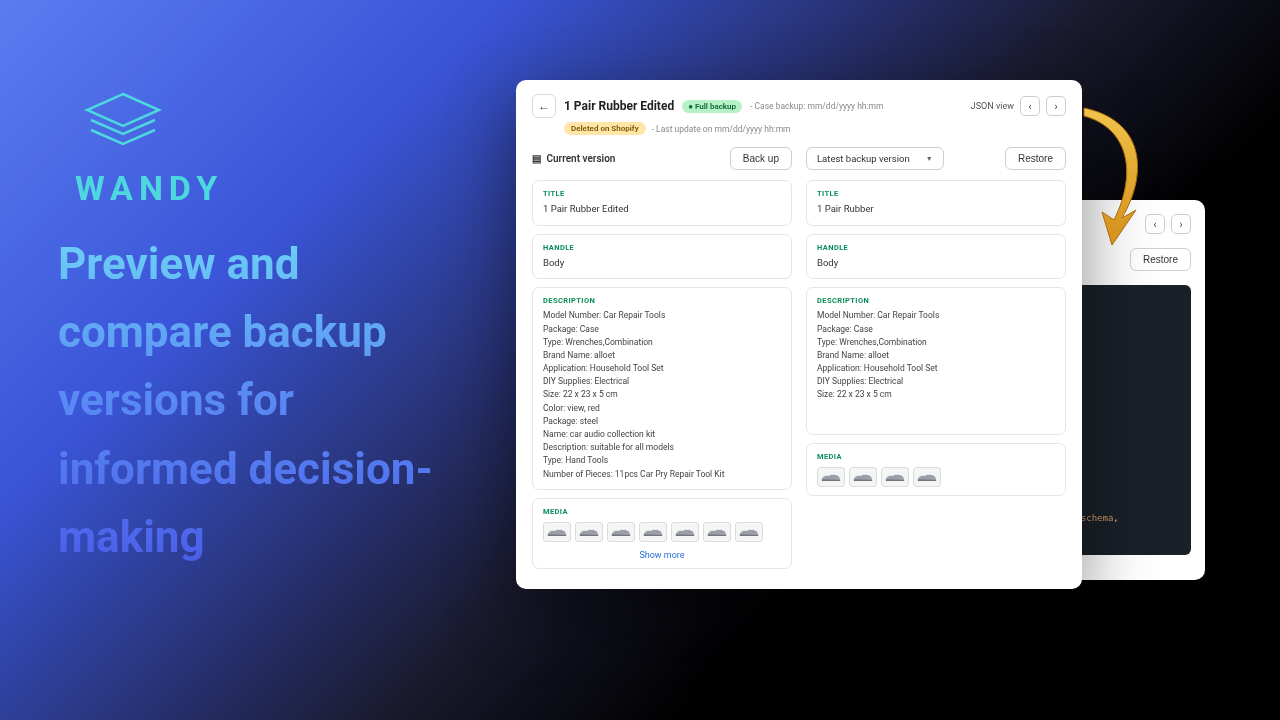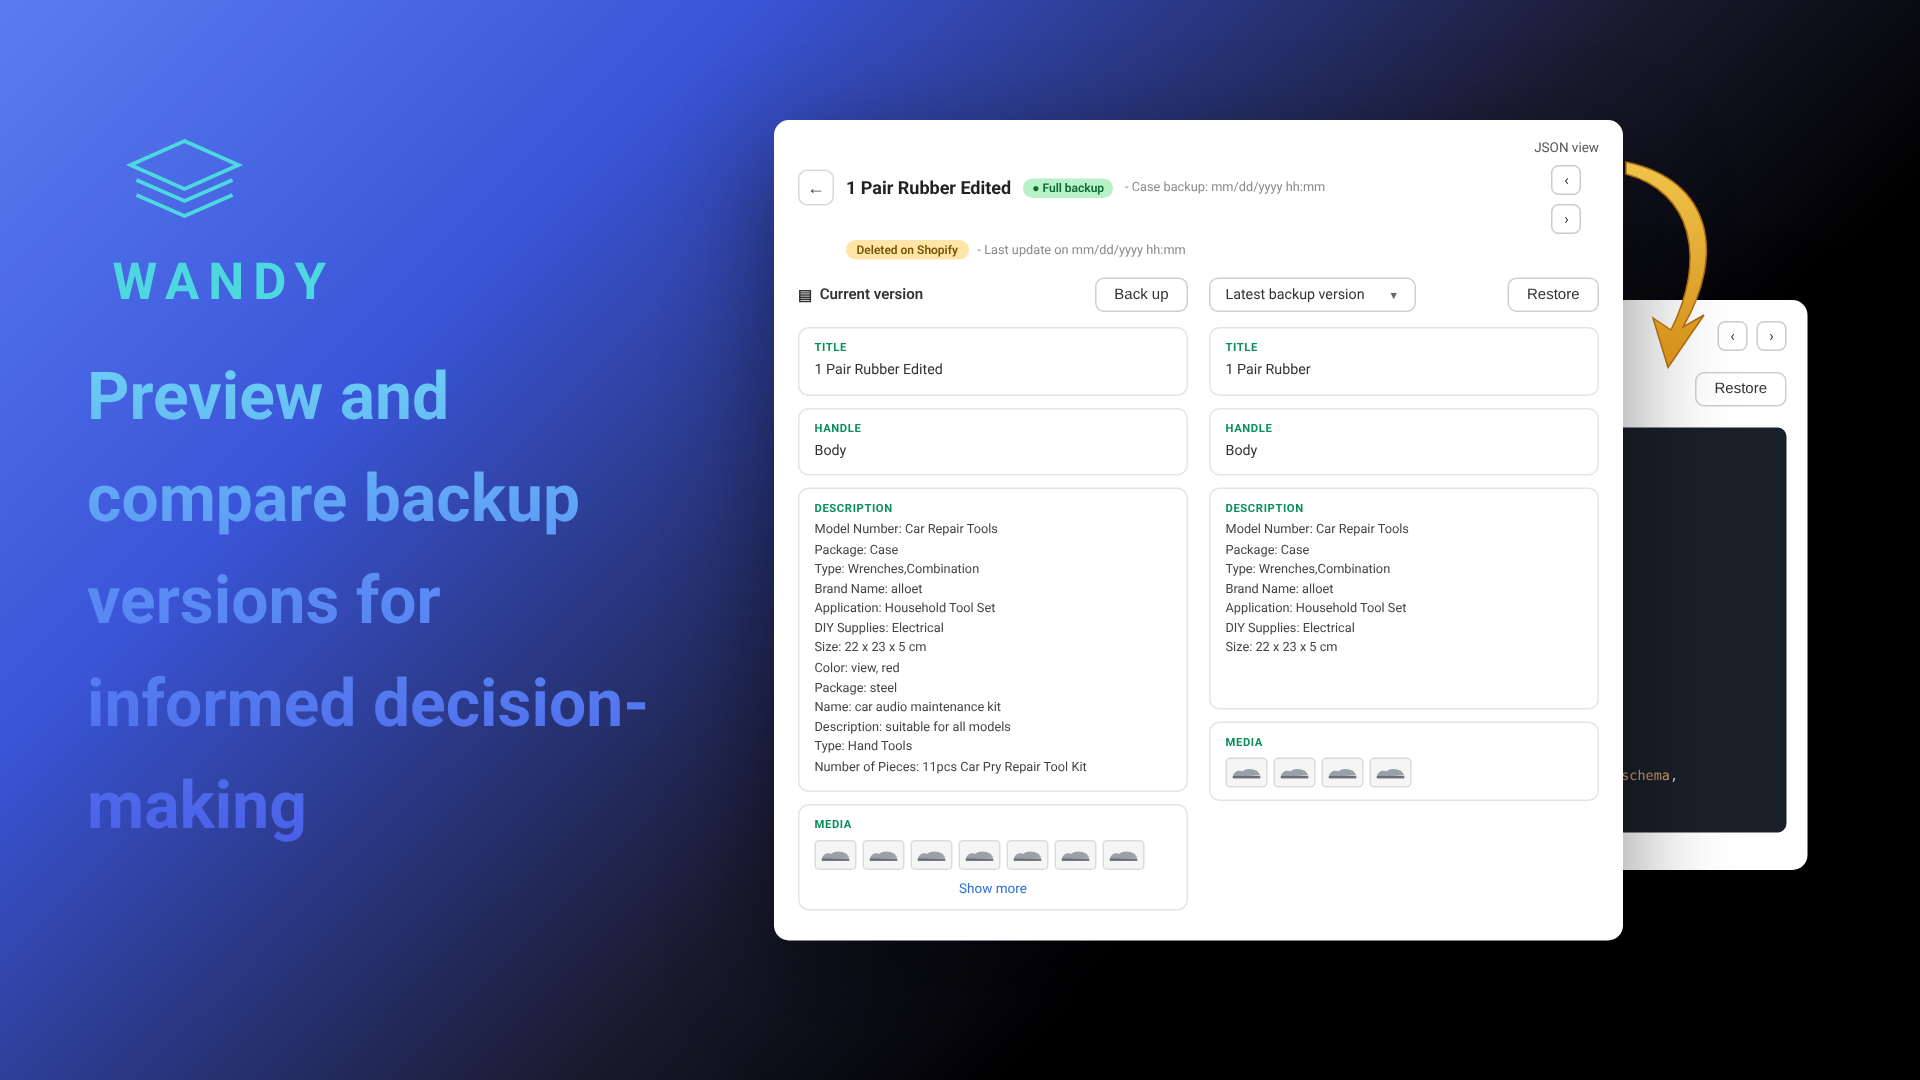--- a/index.html
+++ b/index.html
@@ -48,21 +48,21 @@
     position: absolute; left: 516px; top: 80px;
     width: 566px; background: #fff; border-radius: 10px;
     box-shadow: 0 24px 70px rgba(0,0,0,0.45);
     padding: 14px 16px 20px;
   }
   .mf-top { display:flex; align-items:center; gap:8px; margin-bottom:2px;}
   .back-arrow { width:24px; height:24px; border:1px solid #d8d8d8; border-radius:6px; display:flex; align-items:center; justify-content:center; font-size:12px; color:#444;}
   .mf-title { font-size:12px; font-weight:700; color:#222;}
   .badge-full { background:#b8f0c8; color:#0a6b2d; font-size:8px; padding:2px 6px; border-radius:8px; font-weight:600;}
   .sub { font-size:8.5px; color:#8a8a8a;}
-  .mf-top-right { margin-left:auto; display:flex; align-items:center; gap:6px; font-size:9px; color:#555;flex-direction:column;}
+  .mf-top-right { margin-left:auto; display:flex; align-items:center; gap:6px; font-size:9px; color:#555;}
   .badge-del { background:#ffe6a8; color:#7a5500; font-size:8px; padding:2px 7px; border-radius:8px; font-weight:600; margin-left:32px;}
   .mf-row2 { display:flex; align-items:center; gap:6px; margin-bottom:12px; margin-top:4px;}
 
   .compare { display:flex; gap:14px;}
   .col { flex:1; display:flex; flex-direction:column; gap:8px;}
   .col-head { display:flex; justify-content:space-between; align-items:center; margin-bottom:2px;}
   .col-head-left { display:flex; align-items:center; gap:5px; font-size:10px; font-weight:600; color:#333;}
   .sect { border:1px solid #e5e5e5; border-radius:7px; padding:8px 10px;}
   .sect-label { font-size:7.5px; font-weight:700; color:#0a8f5a; letter-spacing:0.4px; margin-bottom:4px;}
   .sect-val { font-size:9.5px; color:#333; line-height:1.55;}
@@ -163,21 +163,21 @@
         <div id="desc-left">
             <div class="desc-line">Model Number: Car Repair Tools</div>
             <div class="desc-line">Package: Case</div>
             <div class="desc-line">Type: Wrenches,Combination</div>
             <div class="desc-line">Brand Name: alloet</div>
             <div class="desc-line">Application: Household Tool Set</div>
             <div class="desc-line">DIY Supplies: Electrical</div>
             <div class="desc-line">Size: 22 x 23 x 5 cm</div>
             <div class="desc-line">Color: view, red</div>
             <div class="desc-line">Package: steel</div>
-            <div class="desc-line">Name: car audio maintenance kit</div>
+            <div class="desc-line">Name: car audio collection kit</div>
             <div class="desc-line">Description: suitable for all models</div>
             <div class="desc-line">Type: Hand Tools</div>
             <div class="desc-line">Number of Pieces: 11pcs Car Pry Repair Tool Kit</div>
           </div>
       </div>
       <div class="sect">
         <div class="sect-label">MEDIA</div>
         <div class="media-row" id="media-left">
             <div class="thumb">
               <svg viewBox="0 0 24 12">

